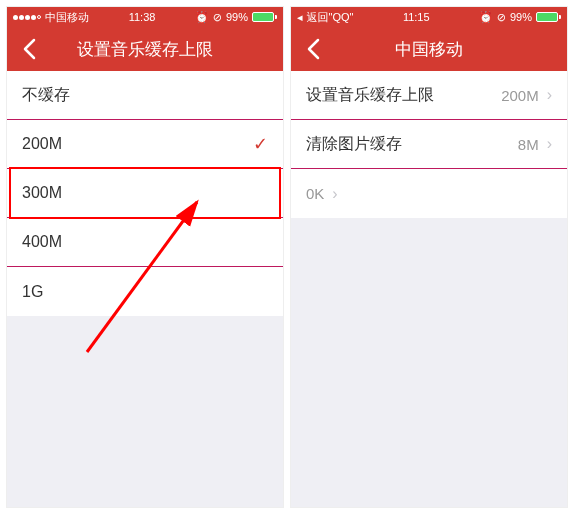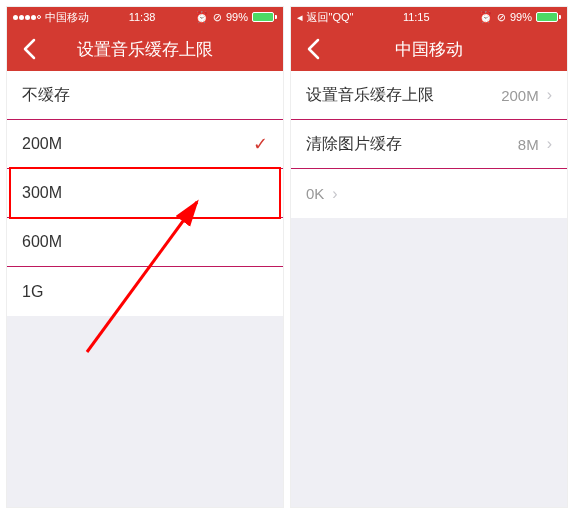--- a/index.html
+++ b/index.html
@@ -73,21 +73,21 @@
             <span>不缓存</span>
           </div>
         <div class="row">
             <span>200M</span>
             <span class="check">✓</span>
           </div>
         <div class="row">
             <span>300M</span>
           </div>
         <div class="row">
-            <span>600M</span>
+            <span>400M</span>
           </div>
         <div class="row">
             <span>1G</span>
           </div>
       </div>
       <div class="list-fill"></div>
     </div>
     <div class="highlight-box" style="left:2px; top:160px; width:272px; height:52px;"></div>
     <svg class="arrow-svg" style="left:60px; top:175px; width:150px; height:180px;">
       <defs>

